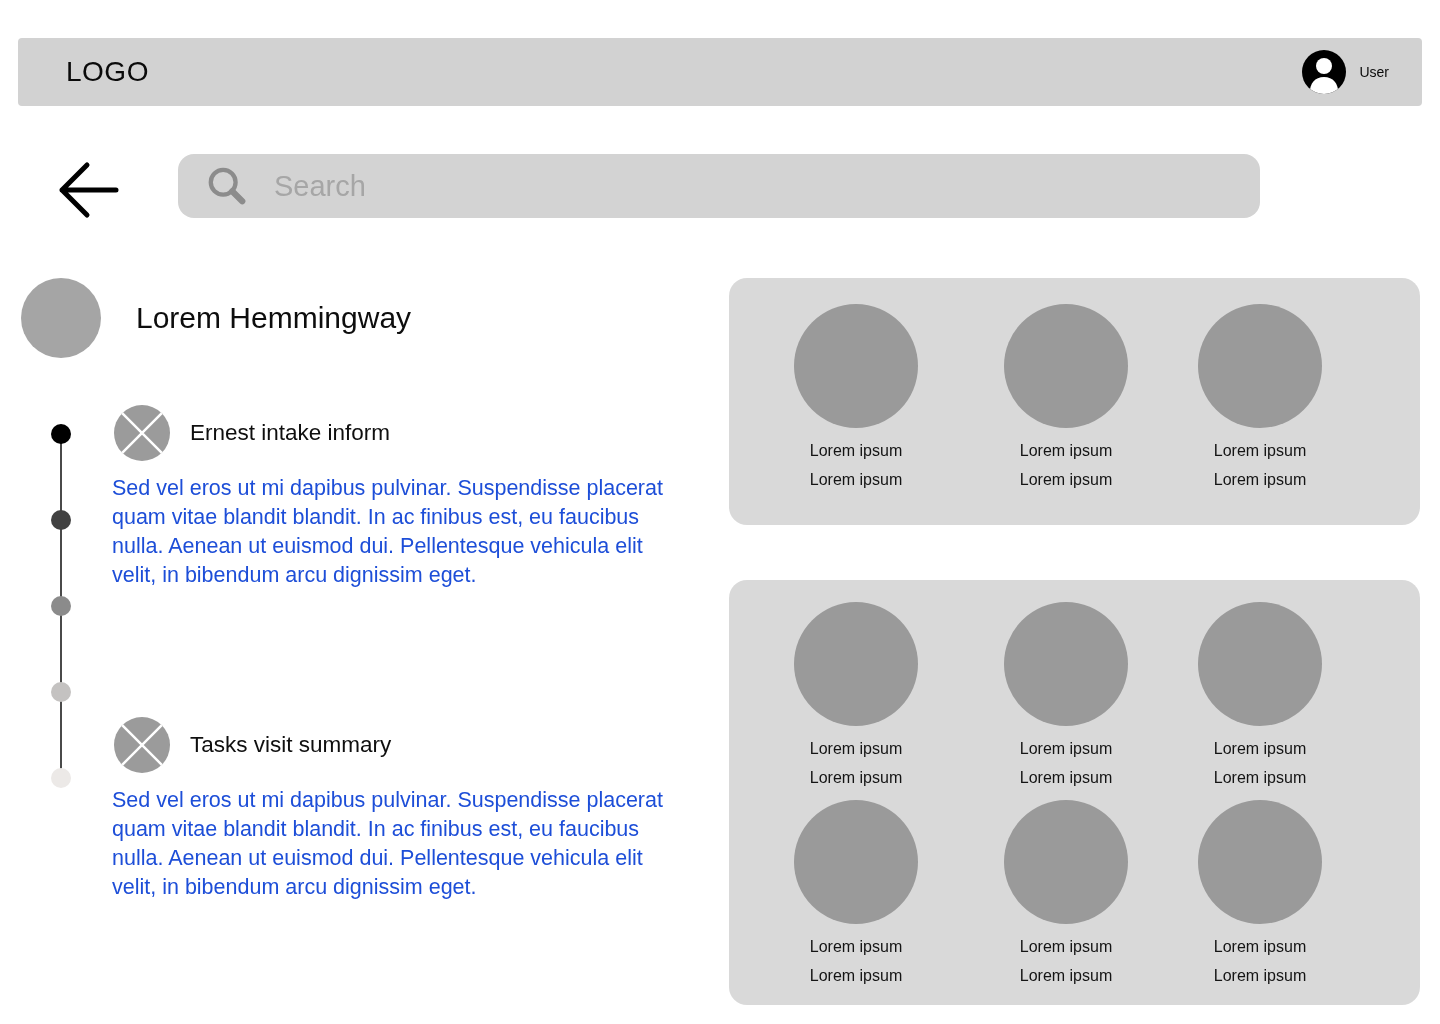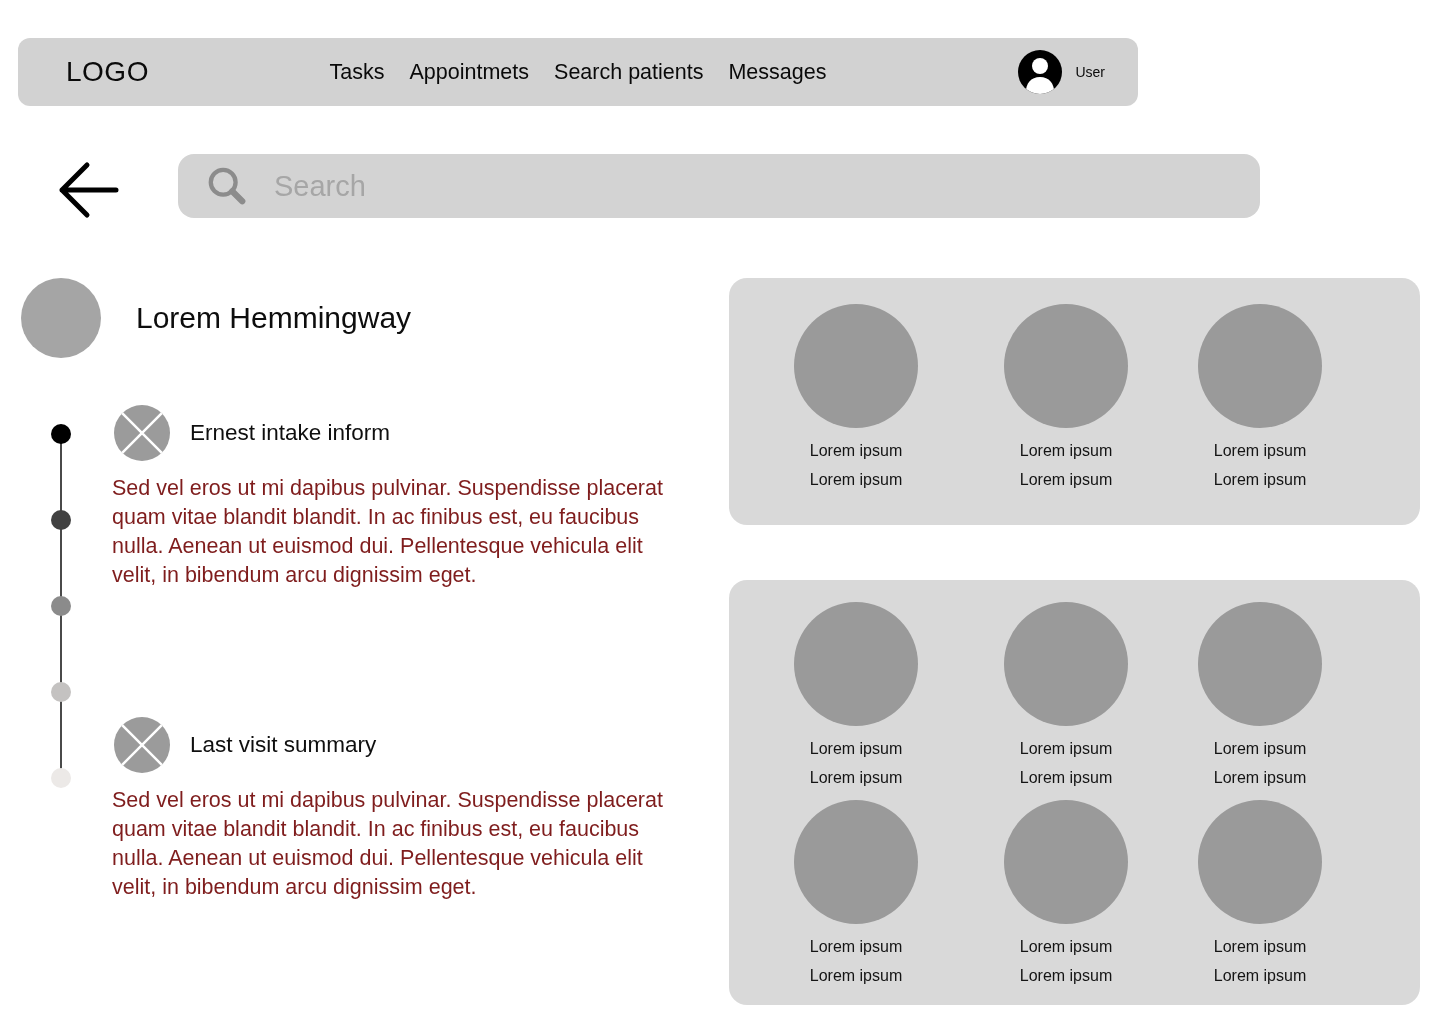--- a/index.html
+++ b/index.html
@@ -9,22 +9,22 @@
     --timeline_line:#4a4a4a;
   }
   *{margin:0;padding:0;box-sizing:border-box;}
   html,body{width:1440px;height:1024px;}
   body{
     position:relative;background:#ffffff;overflow:hidden;
     font-family:"Liberation Sans","DejaVu Sans",sans-serif;color:var(--text_dark);
   }
   
   .navbar{
-    position:absolute;left:18px;top:38px;width:1120px;height:68px;
-    background:var(--navbar_bg);border-radius:12px;
+    position:absolute;left:18px;top:38px;width:1404px;height:68px;
+    background:var(--navbar_bg);border-radius:4px;
     display:flex;align-items:center;
   }
   .logo{position:absolute;left:48px;font-size:28px;letter-spacing:.5px;color:#0a0a0a;}
   .nav-links{
     position:absolute;left:50%;transform:translateX(-50%);
     display:flex;gap:25px;align-items:center;
   }
   .nav-link{font-size:21.5px;color:#0a0a0a;text-decoration:none;cursor:pointer;white-space:nowrap;}
   .user-area{
     position:absolute;right:33px;display:flex;align-items:center;gap:13px;cursor:pointer;
@@ -62,21 +62,21 @@
   .tl-dot.d0{top:424px;} .tl-dot.d1{top:510px;} .tl-dot.d2{top:596px;}
   .tl-dot.d3{top:682px;} .tl-dot.d4{top:768px;}
   
   .section-head{
     position:absolute;left:114px;display:flex;align-items:center;gap:20px;
   }
   .section-head.s1{top:405px;} .section-head.s2{top:717px;}
   .section-title{font-size:22.5px;font-weight:400;color:#0f0f0f;}
   .section-body{
     position:absolute;left:112px;width:575px;
-    font-size:21.5px;line-height:29px;color:#7f1d1d;
+    font-size:21.5px;line-height:29px;color:#1d4ed8;
   }
   .section-body.b1{top:474px;} .section-body.b2{top:786px;}
   
   .panel{
     position:absolute;left:729px;width:691px;background:var(--panel_bg);border-radius:18px;
   }
   .panel.p1{top:278px;height:247px;}
   .panel.p2{top:580px;height:425px;}
   .card{position:absolute;width:124px;text-align:center;cursor:pointer;}
   .card.c0{left:65px;} .card.c1{left:275px;} .card.c2{left:469px;}
@@ -87,26 +87,20 @@
     margin:0 auto 13px auto;
   }
   .card-label{font-size:16px;line-height:19px;color:#141414;margin-bottom:10px;white-space:nowrap;}
   .icon-wrap{display:inline-flex;line-height:0;}
 </style>
 </head>
 <body>
 
 <header class="navbar">
   <div class="logo">LOGO</div>
-  <nav class="nav-links">
-    <a class="nav-link">Tasks</a>
-    <a class="nav-link">Appointmets</a>
-    <a class="nav-link">Search patients</a>
-    <a class="nav-link">Messages</a>
-  </nav>
   <div class="user-area">
     <span class="icon-wrap">
       <svg width="44" height="44" viewBox="0 0 44 44">
         <defs>
             <clipPath id="uclip">
               <circle cx="22" cy="22" r="22"></circle>
             </clipPath>
           </defs>
         <circle cx="22" cy="22" r="22" fill="#000000"></circle>
         <g clip-path="url(#uclip)">
@@ -158,21 +152,21 @@
 </div>
 <p class="section-body b1">Sed vel eros ut mi dapibus pulvinar. Suspendisse placerat quam vitae blandit blandit. In ac finibus est, eu faucibus nulla. Aenean ut euismod dui. Pellentesque vehicula elit velit, in bibendum arcu dignissim eget.</p>
 
 <div class="section-head s2">
   <span class="icon-wrap">
     <svg width="56" height="56" viewBox="0 0 56 56">
       <circle cx="28" cy="28" r="28" fill="var(--icon_gray)"></circle>
       <path d="M8.2 8.2 L47.8 47.8 M47.8 8.2 L8.2 47.8" stroke="#ffffff" stroke-width="2.5"></path>
     </svg>
   </span>
-  <h2 class="section-title">Last visit summary</h2>
+  <h2 class="section-title">Tasks visit summary</h2>
 </div>
 <p class="section-body b2">Sed vel eros ut mi dapibus pulvinar. Suspendisse placerat quam vitae blandit blandit. In ac finibus est, eu faucibus nulla. Aenean ut euismod dui. Pellentesque vehicula elit velit, in bibendum arcu dignissim eget.</p>
 
 <div class="panel p1">
   <div class="card c0">
     <div class="card-circle"></div>
     <div class="card-label">Lorem ipsum</div>
     <div class="card-label">Lorem ipsum</div>
   </div>
   <div class="card c1">

